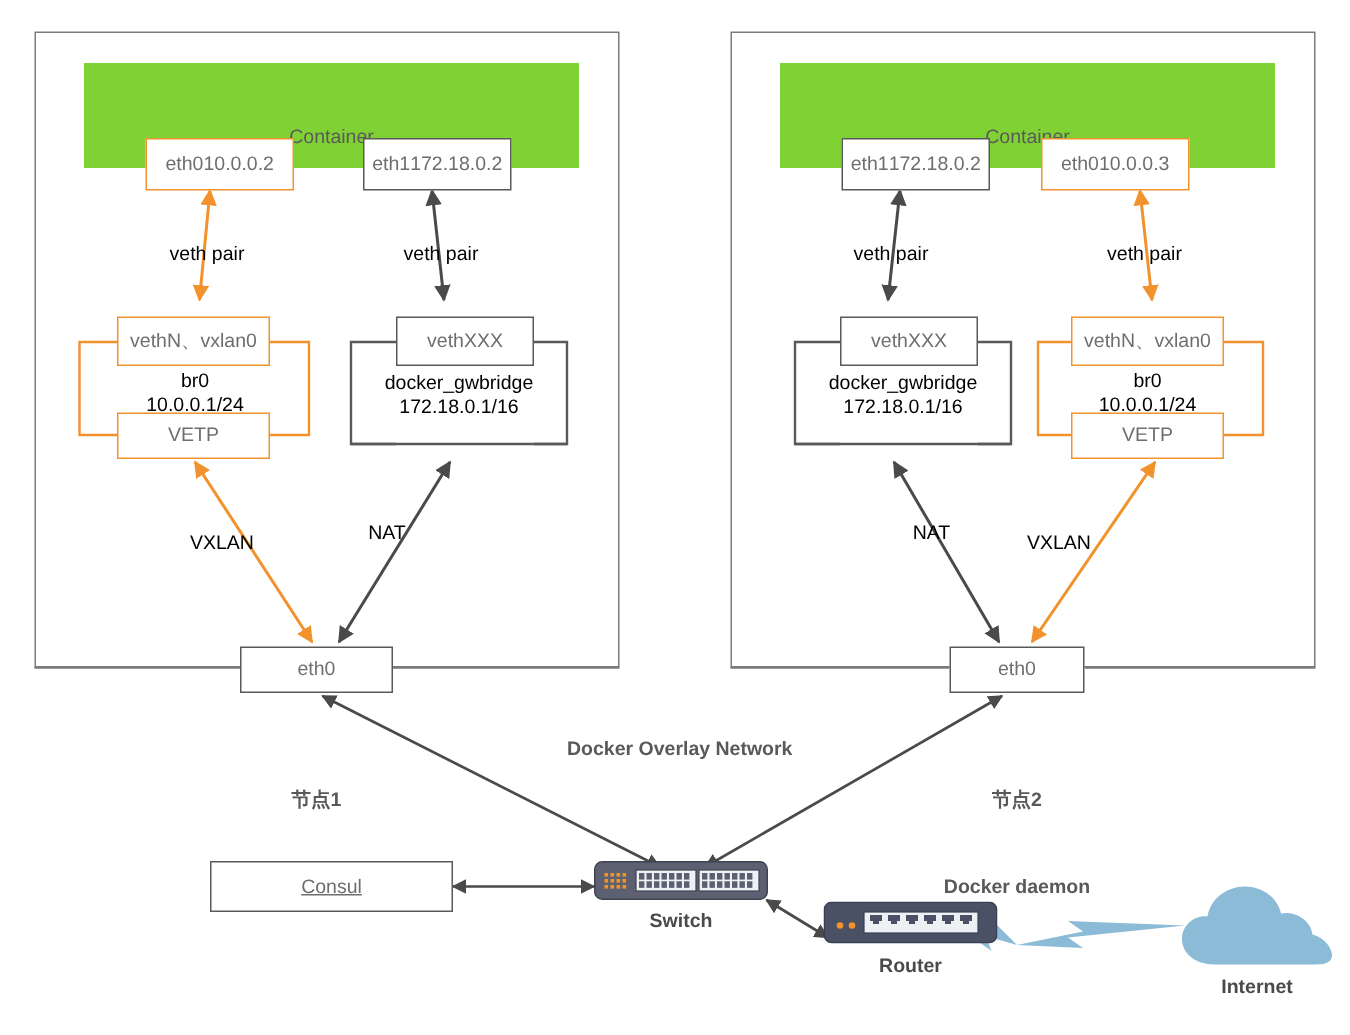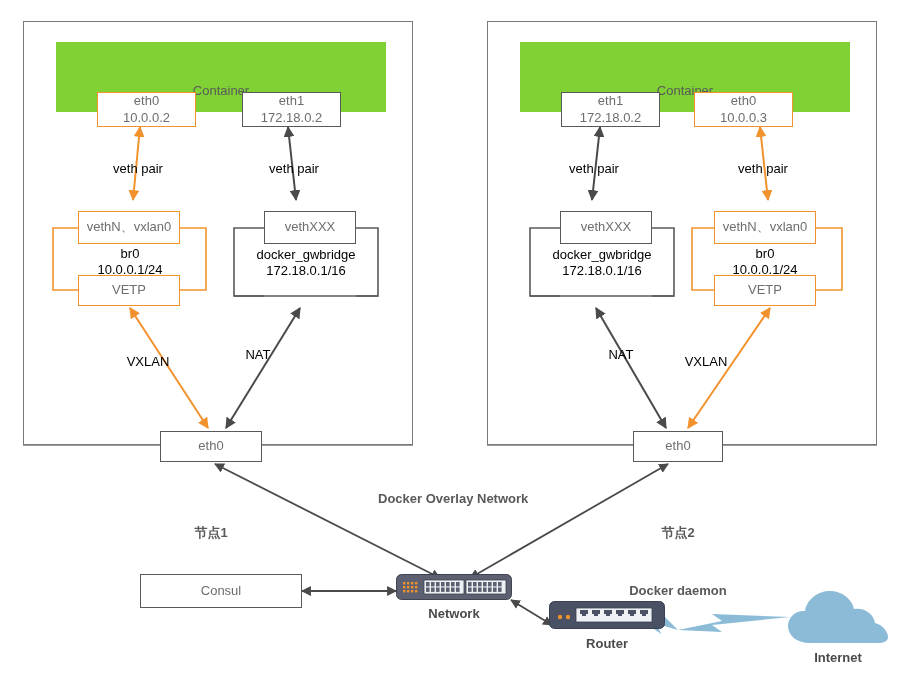--- a/index.html
+++ b/index.html
@@ -21,21 +21,21 @@
     position: absolute;
     left: 0; top: 0;
     width: 900px;
     height: 690px;
   }
   .box {
     position: absolute;
     box-sizing: border-box;
     background: #ffffff;
     display: flex;
-    flex-direction: column;
+    flex-direction: row;
     align-items: center;
     justify-content: center;
     color: #6e6e6e;
     font-size: 13px;
     line-height: 1.25;
     text-align: center;
     white-space: nowrap;
   }
   .box.gray   { border: 1.6px solid #595959; }
   .box.orange { border: 1.6px solid #F2922C; }
@@ -236,21 +236,21 @@
     <span>eth0</span>
   </div>
 
   <div class="lbl-bold bind-two" style="left:618px; top:484px; width:120px;">
     <span>节点2</span>
     <span>Docker daemon</span>
   </div>
 
   <div class="lbl-bold" style="left:378px; top:490px; width:144px;">Docker Overlay Network</div>
 
-  <div class="box gray" style="left:140px; top:574px; width:162px; height:34px;">
+  <div class="box gray" style="left:140px; top:574px; width:162px; height:34px;text-decoration:underline;">
     <span>Consul</span>
   </div>
 
   <div class="net-dev" style="left:396px; top:574px; width:116px; height:26px;">
     <svg width="116" height="26" viewBox="0 0 116 26">
       <rect x="0.5" y="0.5" width="115" height="25" rx="5" fill="#5C6070" stroke="#3f4351" stroke-width="1"></rect>
       <g fill="#F2922C">
         <rect x="7" y="8" width="2.4" height="2.4"></rect>
         <rect x="11" y="8" width="2.4" height="2.4"></rect>
         <rect x="15" y="8" width="2.4" height="2.4"></rect>
@@ -293,21 +293,21 @@
         <rect x="72" y="13.5" width="3.6" height="4.4"></rect>
         <rect x="77" y="13.5" width="3.6" height="4.4"></rect>
         <rect x="82" y="13.5" width="3.6" height="4.4"></rect>
         <rect x="87" y="13.5" width="3.6" height="4.4"></rect>
         <rect x="92" y="13.5" width="3.6" height="4.4"></rect>
         <rect x="97" y="13.5" width="3.6" height="4.4"></rect>
         <rect x="102" y="13.5" width="3.6" height="4.4"></rect>
       </g>
     </svg>
   </div>
-  <div class="dev-label" style="left:404px; top:606px; width:100px;">Network</div>
+  <div class="dev-label" style="left:404px; top:606px; width:100px;">Switch</div>
 
   <div class="net-dev" style="left:549px; top:601px; width:116px; height:28px;">
     <svg width="116" height="28" viewBox="0 0 116 28">
       <rect x="0.5" y="0.5" width="115" height="27" rx="5" fill="#4A5164" stroke="#394055" stroke-width="1"></rect>
       <circle cx="11" cy="16" r="2.2" fill="#F2922C"></circle>
       <circle cx="19" cy="16" r="2.2" fill="#F2922C"></circle>
       <rect x="27" y="7" width="76" height="14" fill="#eef1f4" stroke="#394055" stroke-width="0.8"></rect>
       <g fill="#4A5164">
         <path d="M31,9 h8 v4 l-2,0 v2 h-4 v-2 l-2,0 z"></path>
         <path d="M43,9 h8 v4 l-2,0 v2 h-4 v-2 l-2,0 z"></path>

